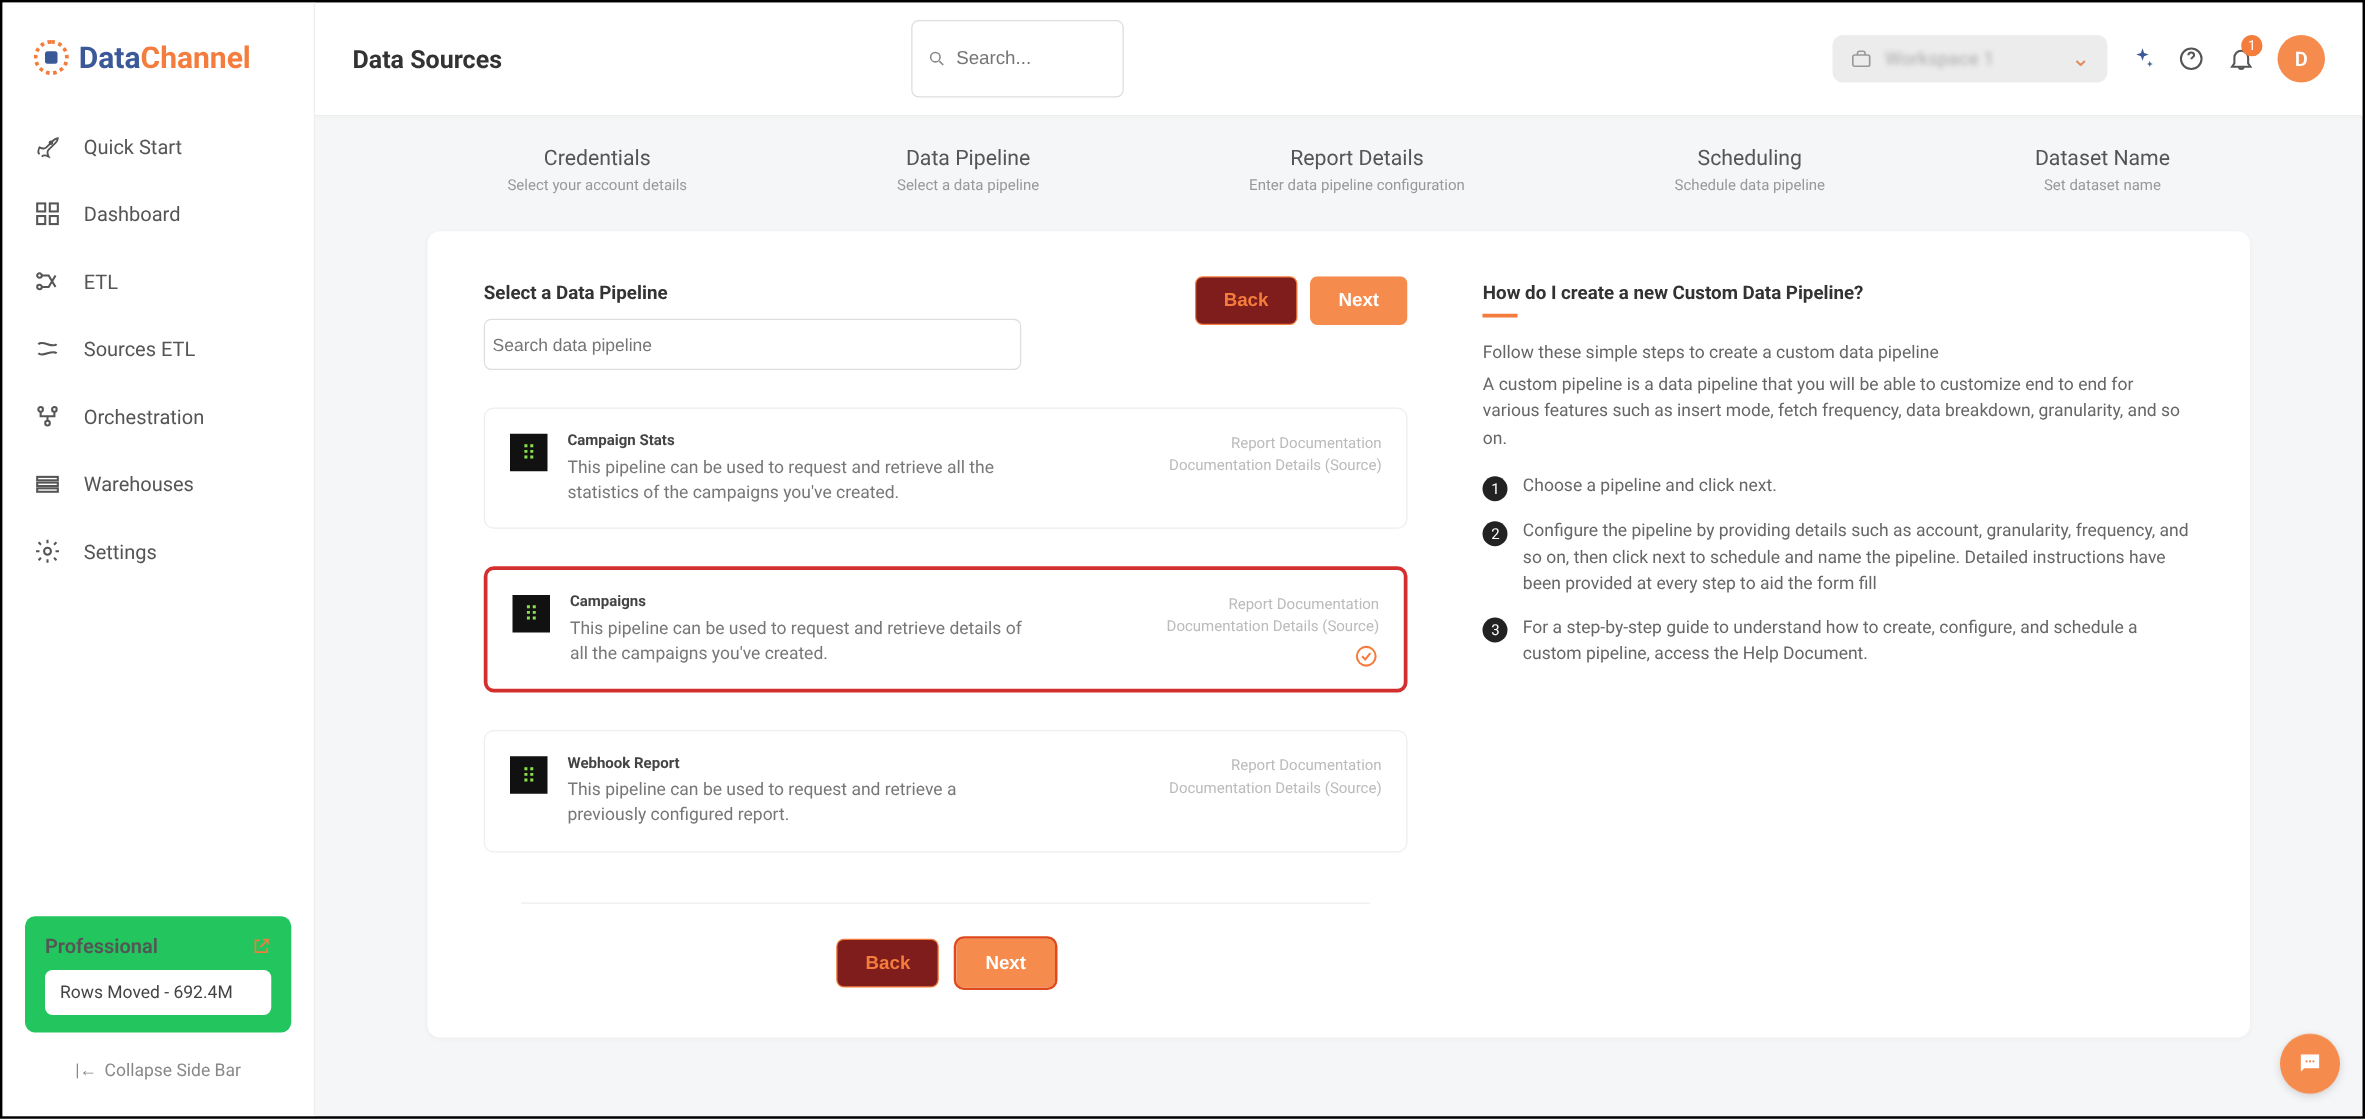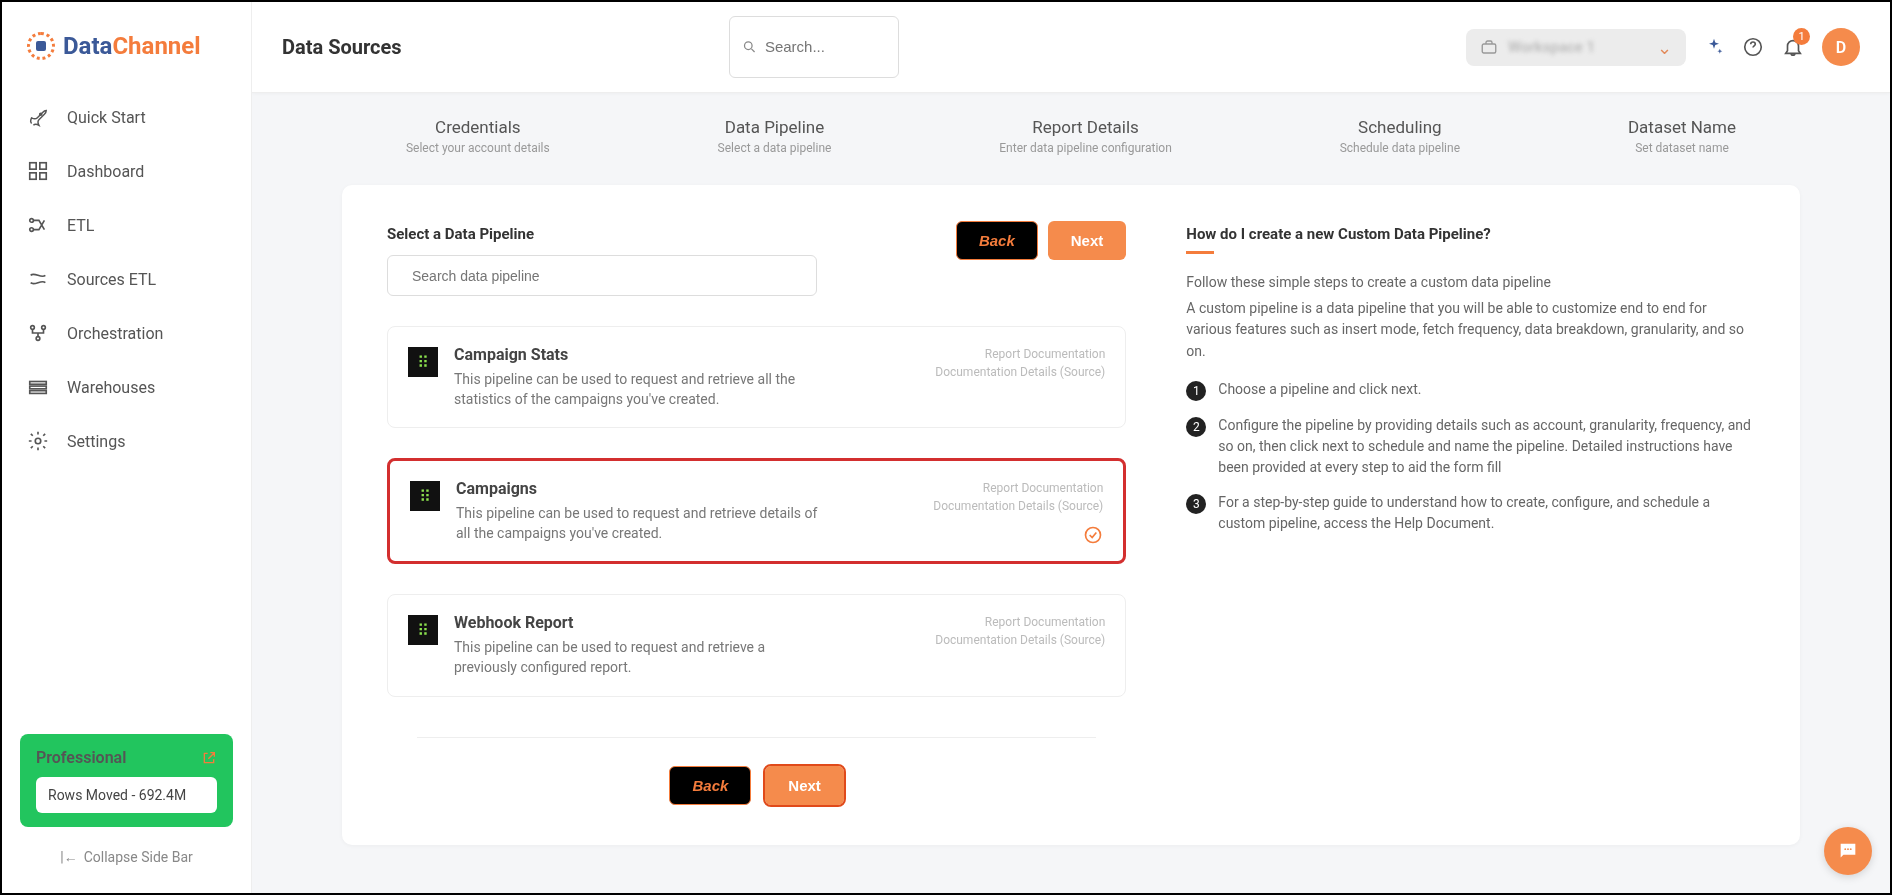--- a/index.html
+++ b/index.html
@@ -192,37 +192,37 @@
 .panel-right { flex: 1; }
 .section-head {
   display: flex;
   justify-content: space-between;
   align-items: flex-start;
 }
 .section-title { font-size: 15px; font-weight: 700; color: #333; margin-bottom: 12px; }
 .pipe-search {
   border: 1px solid #ddd;
   border-radius: 6px;
-  padding: 10px 24px;
+  padding: 10px 6px;
   width: 430px;
   margin-bottom: 30px;
 }
 .pipe-search input { border: none; outline: none; width: 100%; font-size: 14px; color: #555; }
 .btn-row { display: flex; gap: 10px; margin-top: -4px;}
 .btn {
   padding: 10px 22px;
   border-radius: 6px;
   font-size: 15px;
   font-weight: 600;
   cursor: pointer;
   border: 1px solid transparent;
 }
 .btn-primary { background: #f58b4c; color: #fff; }
 .btn-primary.highlight { outline: 2px solid #e04a1a; }
-.btn-outline { background: #000000; color: #f47c3c; border-color: #f47c3c; font-style: italic; }
+.btn-outline { background: #7f1d1d; color: #f47c3c; border-color: #f47c3c; }
 .pipeline-list { display: flex; flex-direction: column; gap: 30px; }
 .pipeline-card {
   border: 1px solid #eee;
   border-radius: 8px;
   padding: 18px 20px;
   display: flex;
   gap: 16px;
   position: relative;
 }
 .pipeline-card.selected {
@@ -233,21 +233,21 @@
   background: #111;
   color: #8be04e;
   display: flex;
   align-items: center;
   justify-content: center;
   font-size: 16px;
   flex-shrink: 0;
   margin-top: 2px;
 }
 .pipe-body { flex: 1; }
-.pipe-title { font-size: 16px; font-weight: 700; color: #444; margin-bottom: 6px; }
+.pipe-title { font-size: 12px; font-weight: 700; color: #444; margin-bottom: 6px; }
 .pipe-desc { font-size: 14px; color: #777; max-width: 370px; line-height: 1.4; }
 .pipe-links {
   text-align: right;
   font-size: 12px;
   color: #bbb;
   line-height: 1.5;
 }
 .pipe-check {
   position: absolute;
   right: 20px;

